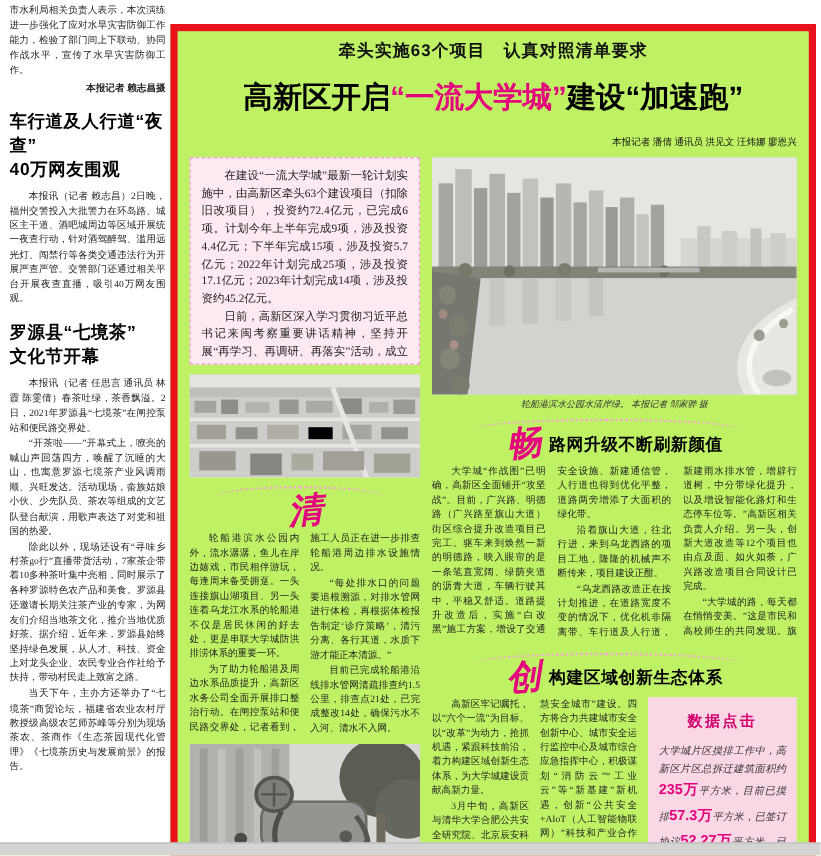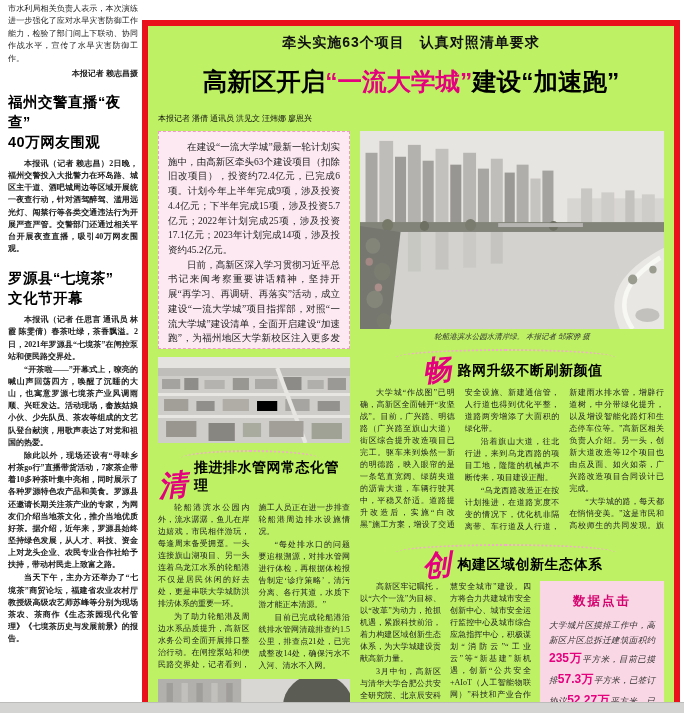--- a/index.html
+++ b/index.html
@@ -6,35 +6,35 @@
   .sheet{position:relative;width:684px;height:713px;background:#ffffff;overflow:hidden;
          font-family:"Liberation Serif",serif;color:#222;}
   
   .left-col{position:absolute;left:8px;top:3px;width:130px;height:700px;overflow:hidden;}
   .tail-text{font-size:8px;line-height:1.55;text-align:justify;}
   .tail-credit{text-align:right;font-family:"Liberation Sans",sans-serif;font-weight:bold;
                font-size:8px;margin-top:3px;}
   .lc-article{margin-top:13px;}
   .lc-title{font-family:"Liberation Sans",sans-serif;font-weight:900;font-size:14.5px;
             line-height:1.38;color:#000;margin:0 0 6px;white-space:pre-line;letter-spacing:.5px;}
-  .lc-body p{font-size:8px;line-height:1.52;text-align:justify;margin:0 0 1px;text-indent:2em;font-weight:bold;}
+  .lc-body p{font-size:8px;line-height:1.52;text-align:justify;margin:0 0 1px;text-indent:2em;}
   
   .feature{position:absolute;left:142px;top:20px;width:538px;height:694px;box-sizing:border-box;
            border:6px solid #e8111c;background:#bef264;padding:7px 10px 8px;overflow:hidden;}
   .kicker{text-align:center;font-family:"Liberation Sans",sans-serif;font-weight:900;
           font-size:14px;color:#111;margin:1px 0 3px;letter-spacing:1px;}
   .headline{text-align:center;font-family:"Liberation Sans",sans-serif;font-weight:900;
             font-size:24.5px;color:#000;white-space:nowrap;line-height:1.15;}
   .headline .hl-pink{color:#e5007e;}
-  .byline{text-align:left;font-size:8px;color:#111;margin:4px 0 7px;}
+  .byline{text-align:right;font-size:8px;color:#111;margin:4px 0 7px;}
   .main-cols{display:flex;gap:10px;}
   .col-left{width:192px;flex:none;}
   .col-right{flex:1;min-width:0;}
   
-  .lead-box{box-sizing:border-box;height:218px;background:#fce9f2;border:1px dashed #ee9cc4;
+  .lead-box{box-sizing:border-box;height:173px;background:#fce9f2;border:1px dashed #ee9cc4;
             padding:8px 9px;overflow:hidden;}
   .lead-box p{font-size:9.5px;line-height:1.55;text-align:justify;text-indent:2em;margin:0;color:#222;}
   
   .photo{position:relative;overflow:hidden;background:#ddd;}
   .photo svg{display:block;width:100%;height:100%;}
   .photo-small{height:86px;margin-top:8px;}
   .photo-big{height:198px;}
   .photo-truck{height:138px;margin-top:5px;}
   .photo-caption{font-size:7.5px;font-style:italic;text-align:center;color:#333;margin:3px 2px 3px;}
   
@@ -68,21 +68,21 @@
 </head>
 <body>
 
 <div class="sheet">
 
   <div class="left-col">
     <div class="tail-text">市水利局相关负责人表示，本次演练进一步强化了应对水旱灾害防御工作能力，检验了部门间上下联动、协同作战水平，宣传了水旱灾害防御工作。</div>
     <div class="tail-credit">本报记者 赖志昌摄</div>
 
     <div class="lc-article">
-      <h3 class="lc-title">福州交警直播“夜查”
+      <h3 class="lc-title">车行道及人行道“夜查”
 40万网友围观</h3>
       <div class="lc-body">
           <p>本报讯（记者 赖志昌）2日晚，福州交警投入大批警力在环岛路、城区主干道、酒吧城周边等区域开展统一夜查行动，针对酒驾醉驾、滥用远光灯、闯禁行等各类交通违法行为开展严查严管。交警部门还通过相关平台开展夜查直播，吸引40万网友围观。</p>
         </div>
     </div>
 
     <div class="lc-article">
       <h3 class="lc-title">罗源县“七境茶”
 文化节开幕</h3>
       <div class="lc-body">
@@ -134,21 +134,20 @@
               <rect x="50" y="66" width="26" height="18" fill="#888680"></rect>
             <rect x="110" y="64" width="34" height="16" fill="#a29f99"></rect>
               <rect x="152" y="66" width="30" height="16" fill="#9fa295"></rect>
             <rect x="84" y="66" width="18" height="14" fill="#a8ab9e"></rect>
           </svg>
         </div>
 
         <div class="sec-header">
           <div class="sec-arc"></div>
           <span class="sec-char">清</span>
-          <span class="sec-title">推进排水管网常态化管理</span>
         </div>
         <div class="body-text cols-2">
             <p>轮船港滨水公园内外，流水潺潺，鱼儿在岸边嬉戏，市民相伴游玩，每逢周末备受拥趸。一头连接旗山湖项目、另一头连着乌龙江水系的轮船港不仅是居民休闲的好去处，更是串联大学城防洪排涝体系的重要一环。</p>
             <p>为了助力轮船港及周边水系品质提升，高新区水务公司全面开展排口整治行动。在闸控泵站和便民路交界处，记者看到，施工人员正在进一步排查轮船港周边排水设施情况。</p>
             <p>“每处排水口的问题要追根溯源，对排水管网进行体检，再根据体检报告制定‘诊疗策略’，清污分离、各行其道，水质下游才能正本清源。”</p>
             <p>目前已完成轮船港沿线排水管网清疏排查约1.5公里，排查点21处，已完成整改14处，确保污水不入河、清水不入网。</p>
           </div>
 
         <div class="photo photo-truck">
           <svg viewBox="0 0 180 138" preserveAspectRatio="none">

